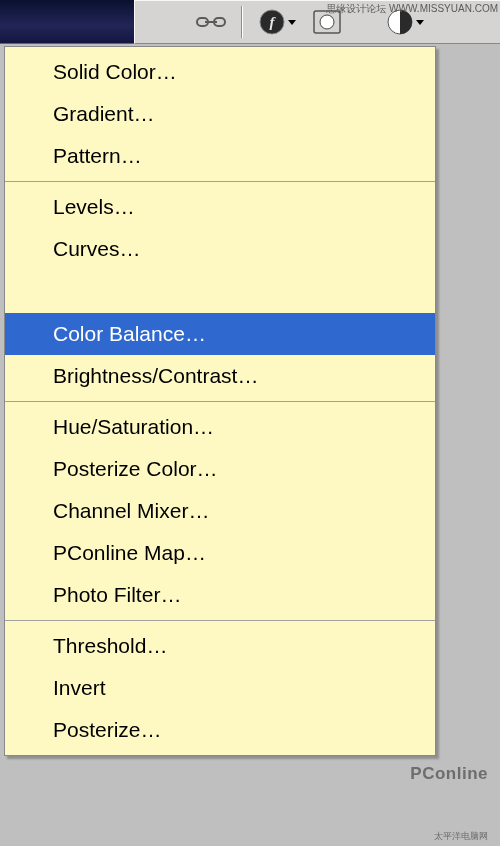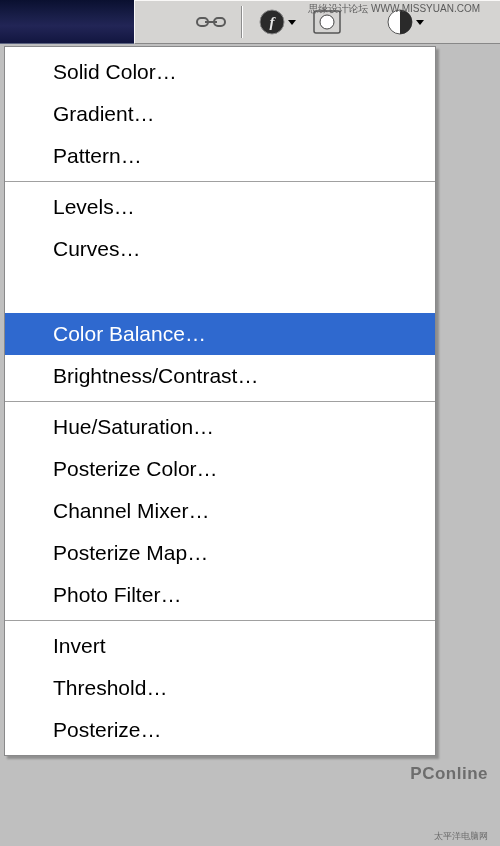--- a/index.html
+++ b/index.html
@@ -60,21 +60,21 @@
       border-right: 4px solid transparent;
       border-top: 5px solid #000;
       margin-left: 3px;
     }
     .watermark-top {
       position: absolute;
       right: 0;
       top: 2px;
       font-size: 10px;
       color: #5a5a5a;
-      padding-right: 20px;
+      padding-right: 2px;
     }
     .watermark-bottom {
       position: absolute;
       right: 12px;
       bottom: 4px;
       font-size: 11px;
       color: #6d6d6d;
       text-align: right;
       line-height: 1.2;
     }
@@ -82,21 +82,21 @@
       font-size: 17px;
       font-weight: bold;
       letter-spacing: 0.5px;
     }
     .watermark-bottom .sub { font-size: 9px; margin-top: 47px; }
     .menu {
       position: absolute;
       left: 4px;
       top: 46px;
       width: 432px;
-      background: #ffffff;
+      background: #fef9c3;
       border: 1px solid #89898a;
       box-shadow: 3px 3px 2px rgba(0,0,0,0.25);
       padding: 4px 0;
     }
     .menu-item {
       height: 42px;
       display: flex;
       align-items: center;
       padding-left: 48px;
       font-size: 21px;
@@ -159,24 +159,24 @@
     <div class="menu-item">Pattern…</div>
     <div class="menu-sep"></div>
     <div class="menu-item">Levels…</div>
     <div class="menu-item">Curves…</div>
     <div class="menu-item highlighted">Color Balance…</div>
     <div class="menu-item">Brightness/Contrast…</div>
     <div class="menu-sep"></div>
     <div class="menu-item">Hue/Saturation…</div>
     <div class="menu-item">Posterize Color…</div>
     <div class="menu-item">Channel Mixer…</div>
-    <div class="menu-item">Posterize Map…</div>
+    <div class="menu-item">PConline Map…</div>
     <div class="menu-item">Photo Filter…</div>
     <div class="menu-sep"></div>
+    <div class="menu-item">Threshold…</div>
     <div class="menu-item">Invert</div>
-    <div class="menu-item">Threshold…</div>
     <div class="menu-item">Posterize…</div>
   </div>
 
 <div class="watermark-bottom">
   <div class="brand">PConline</div>
   <div class="sub">太平洋电脑网</div>
 </div>
 
 </body></html>

